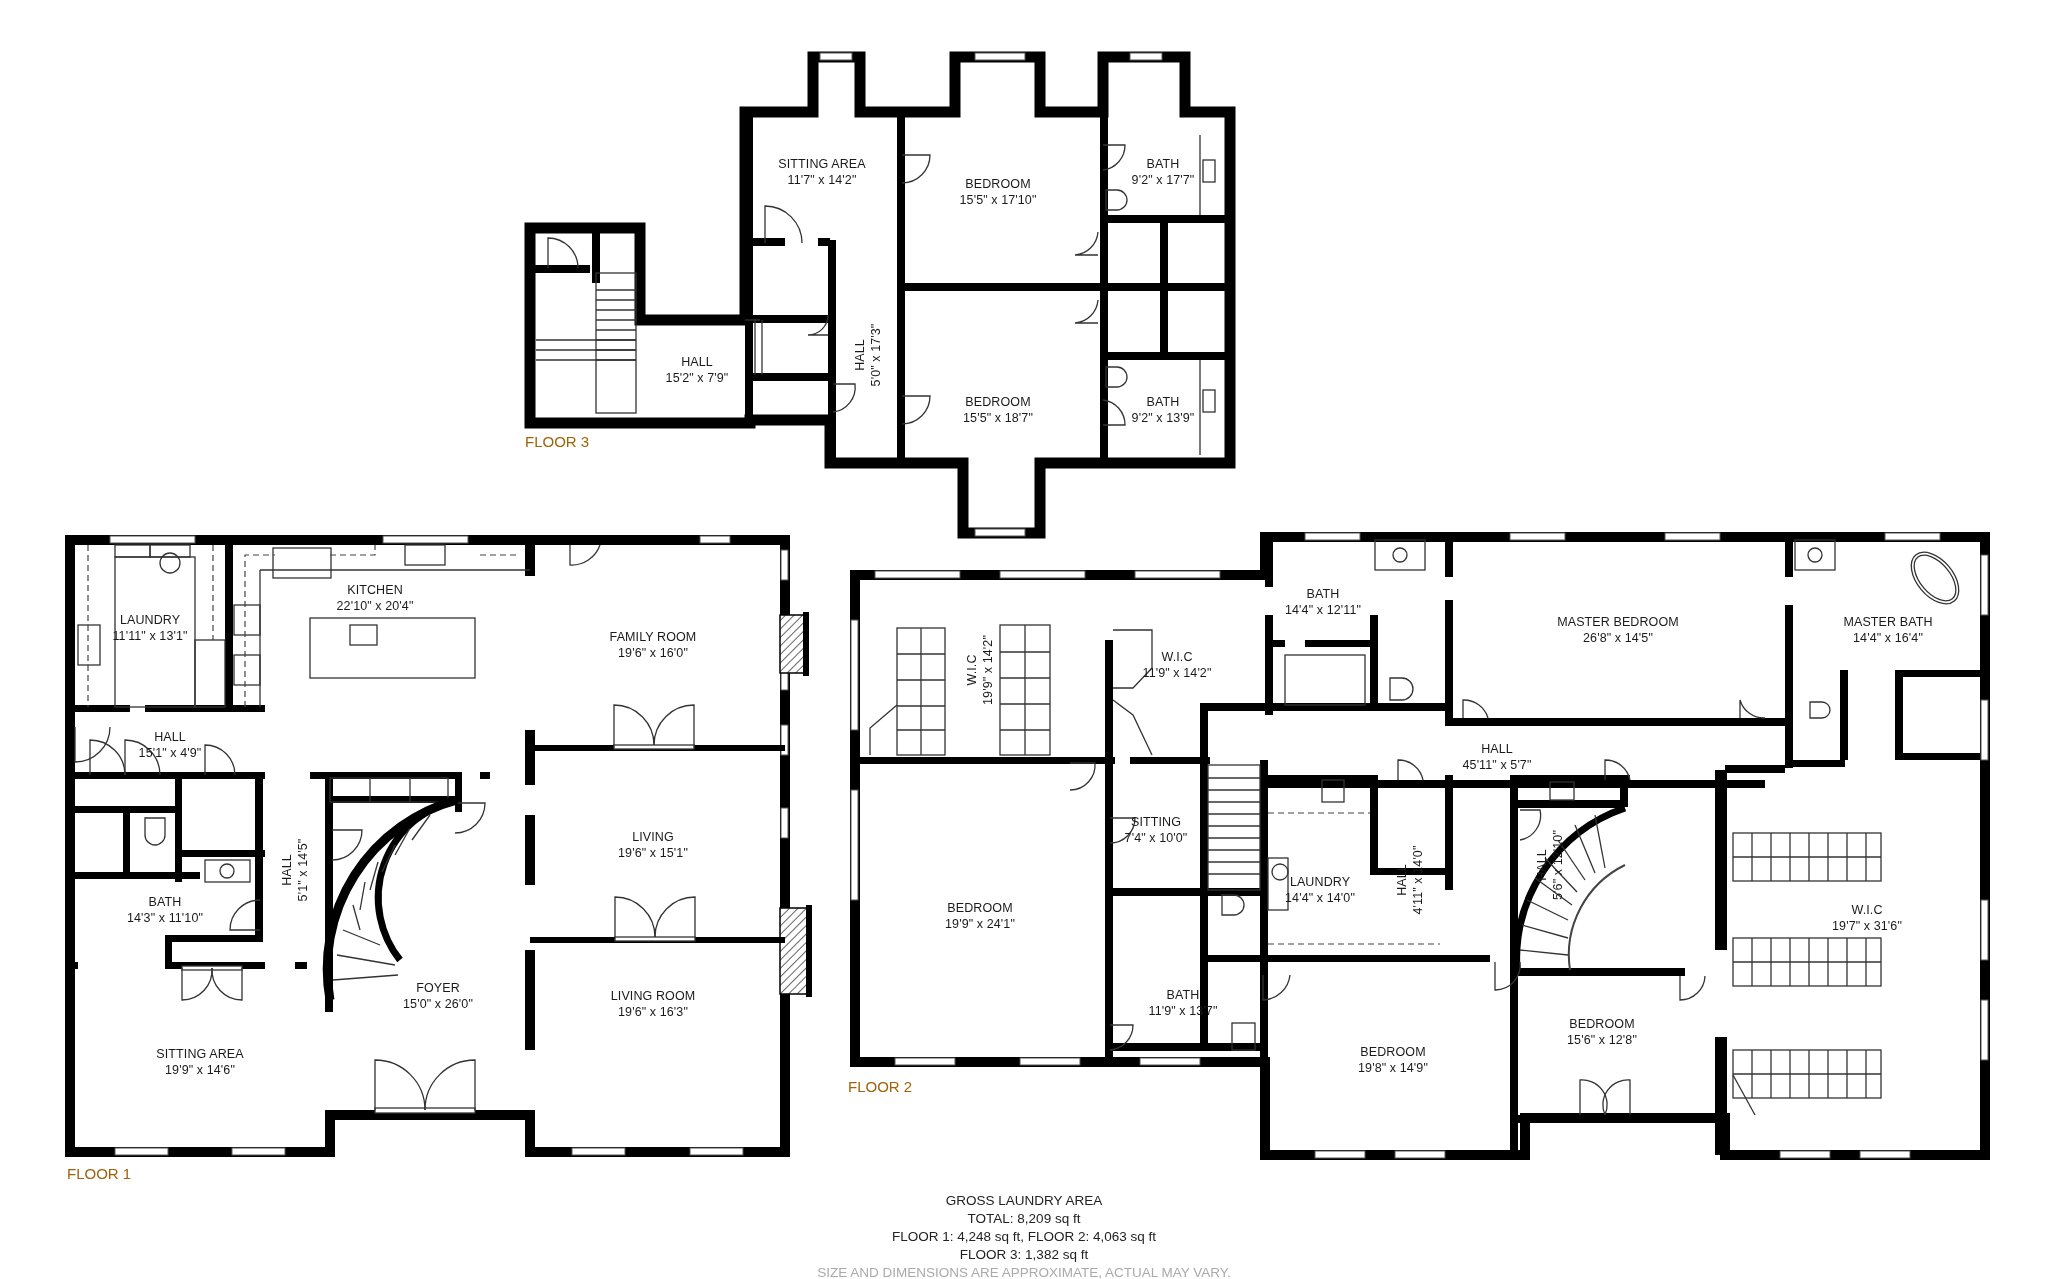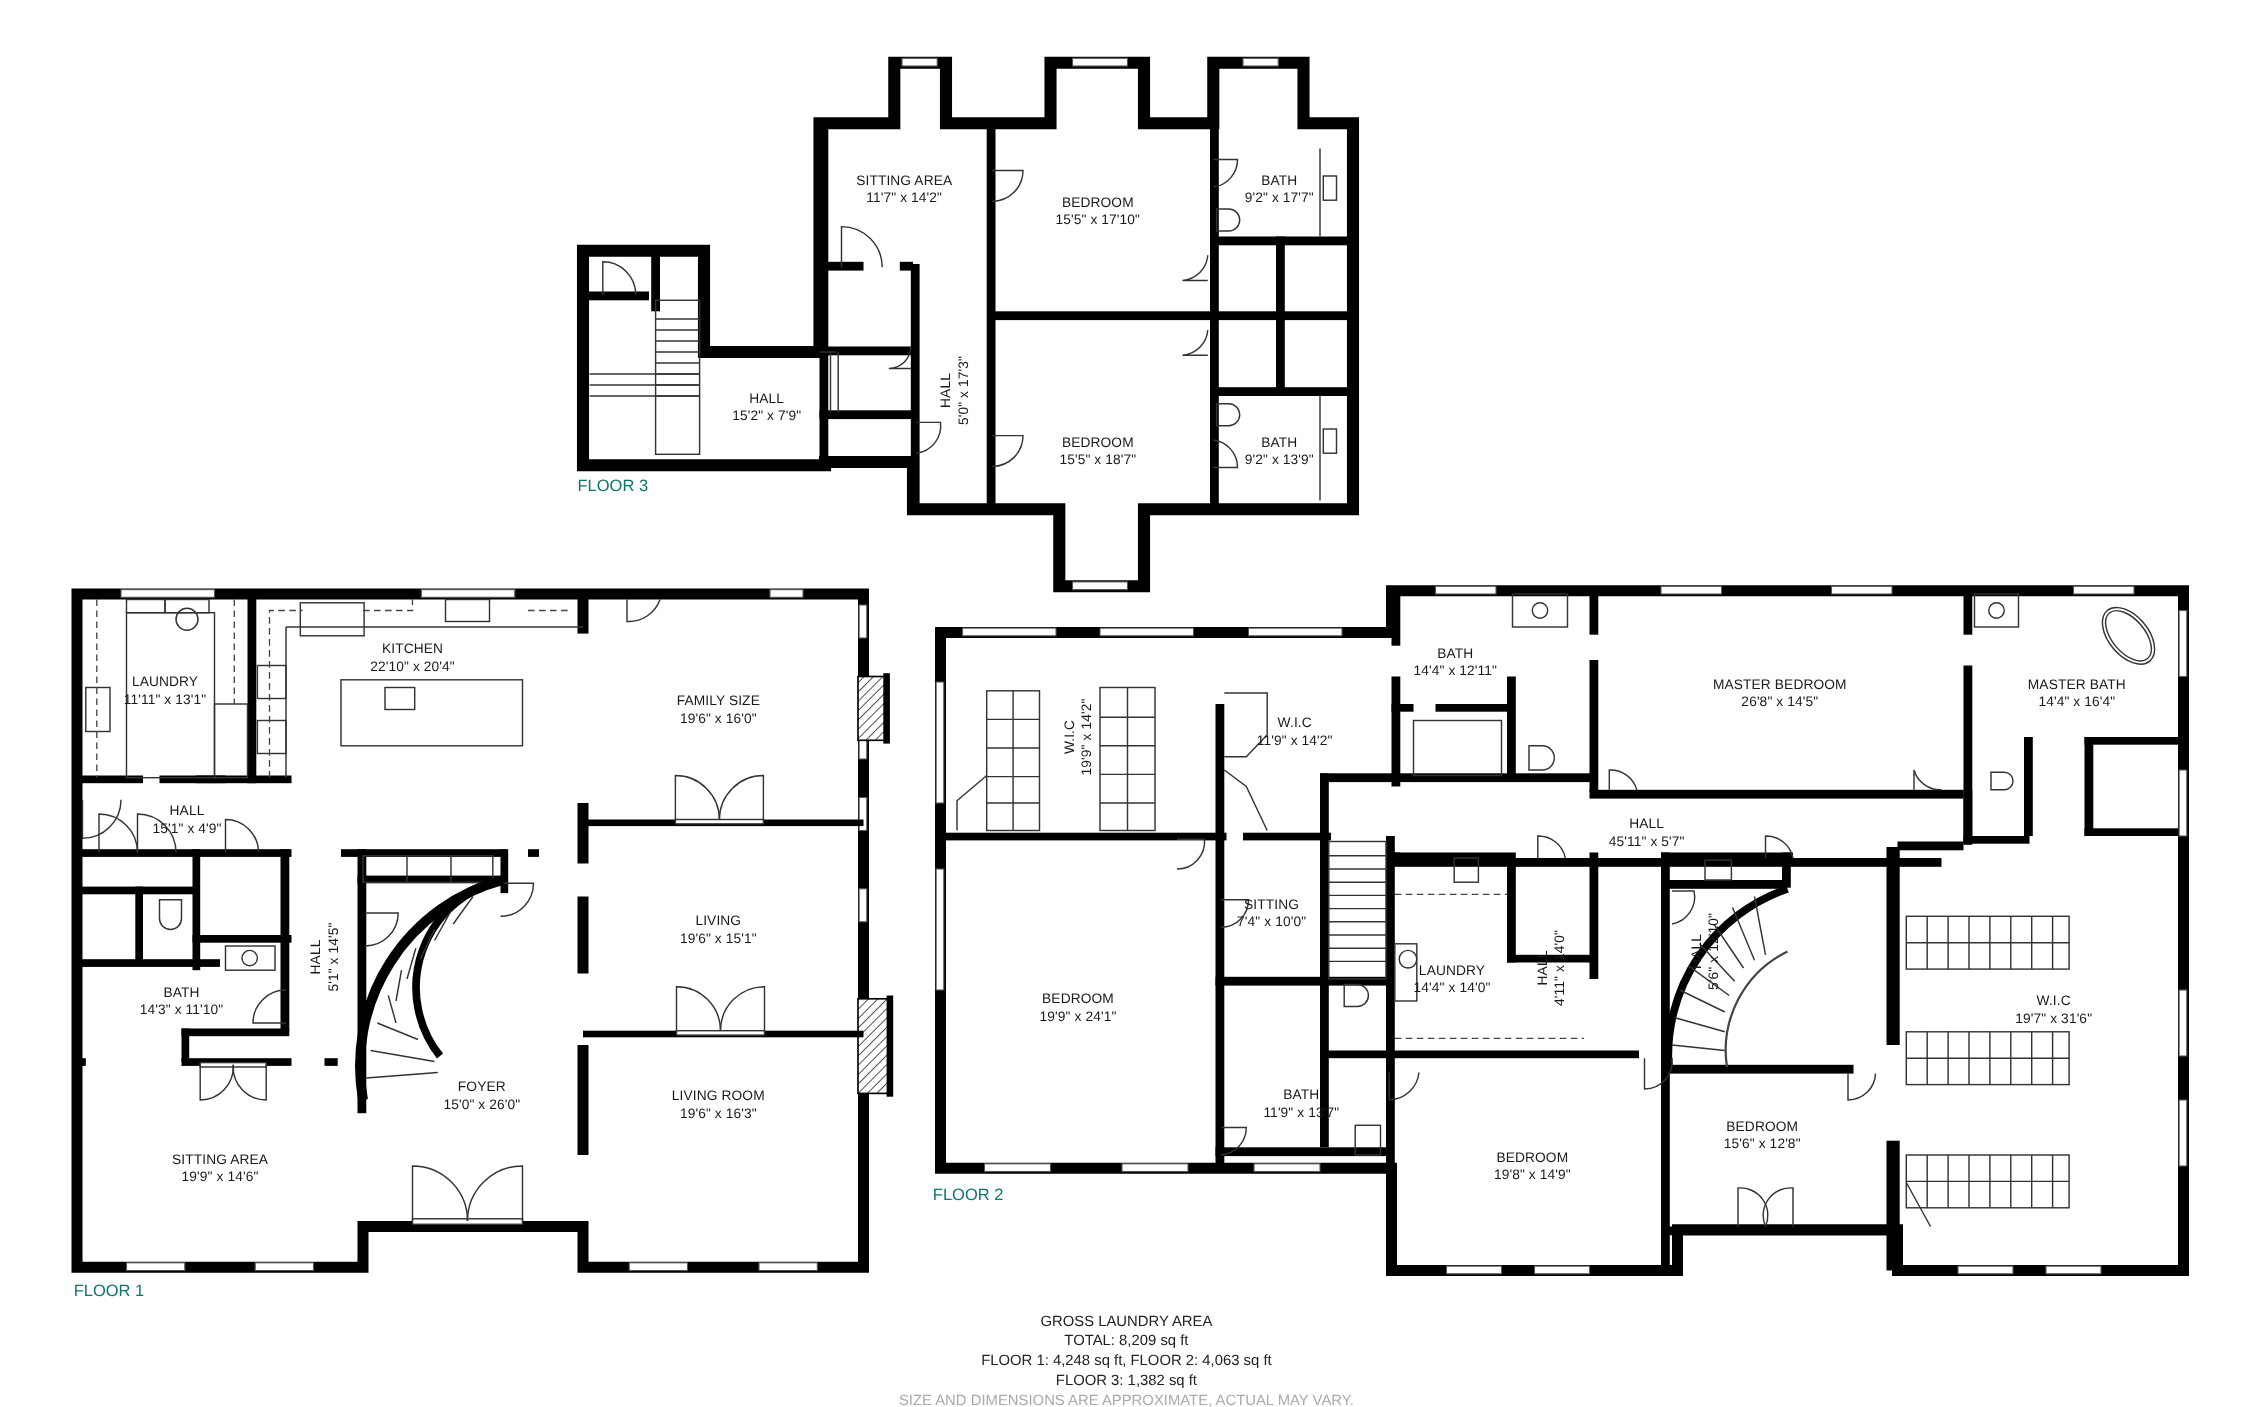--- a/index.html
+++ b/index.html
@@ -7,21 +7,21 @@
   #plan { position:absolute; left:0; top:0; width:2048px; height:1279px; }
   .wall { fill:#000; }
   .thin { stroke:#333; stroke-width:1.3; fill:none; }
   .dash { stroke:#444; stroke-width:1.2; fill:none; stroke-dasharray:6 4; }
   .win { fill:#fff; stroke:#555; stroke-width:1; }
   .hatch { fill:url(#hatchPat); stroke:#000; stroke-width:1.5; }
   .room { position:absolute; text-align:center; transform:translate(-50%,-50%); font-size:12.5px; line-height:16px; white-space:nowrap; letter-spacing:0.1px; }
   .room .n { display:block; }
   .room .d { display:block; }
   .room.v { transform:translate(-50%,-50%) rotate(-90deg); }
-  .floor-label { position:absolute; font-size:15px; color:#0f766e; }
+  .floor-label { position:absolute; font-size:15px; color:#a16207; }
   .footer { position:absolute; left:1024px; top:1192px; transform:translateX(-50%); text-align:center; font-size:13.5px; line-height:18px; color:#222; }
   .footer .muted { color:#aaaaaa; }
 </style>
 </head>
 <body>
 
 <svg id="plan" viewBox="0 0 2048 1279" xmlns="http://www.w3.org/2000/svg">
   <defs>
     <pattern id="hatchPat" width="6" height="6" patternUnits="userSpaceOnUse" patternTransform="rotate(45)">
       <rect width="6" height="6" fill="#fff"></rect>
@@ -434,21 +434,21 @@
 
 <div class="room" style="left:150px;top:628px">
   <span class="n">LAUNDRY</span>
   <span class="d">11'11" x 13'1"</span>
 </div>
 <div class="room" style="left:375px;top:598px">
   <span class="n">KITCHEN</span>
   <span class="d">22'10" x 20'4"</span>
 </div>
 <div class="room" style="left:653px;top:645px">
-  <span class="n">FAMILY SIZE</span>
+  <span class="n">FAMILY ROOM</span>
   <span class="d">19'6" x 16'0"</span>
 </div>
 <div class="room" style="left:170px;top:745px">
   <span class="n">HALL</span>
   <span class="d">15'1" x 4'9"</span>
 </div>
 <div class="room v" style="left:295px;top:870px">
   <span class="n">HALL</span>
   <span class="d">5'1" x 14'5"</span>
 </div>

